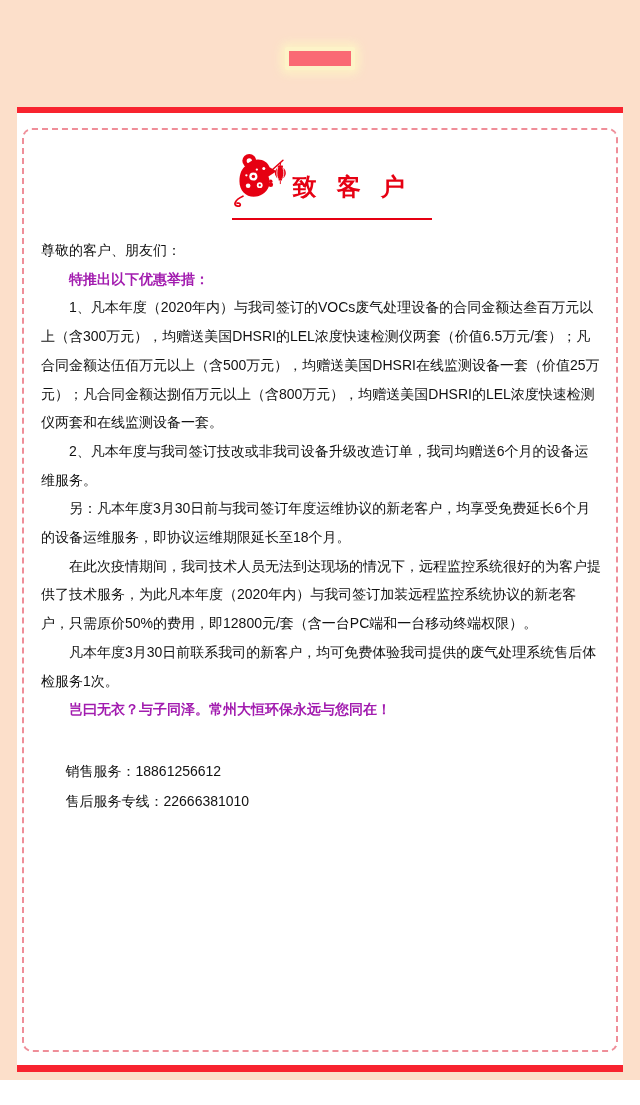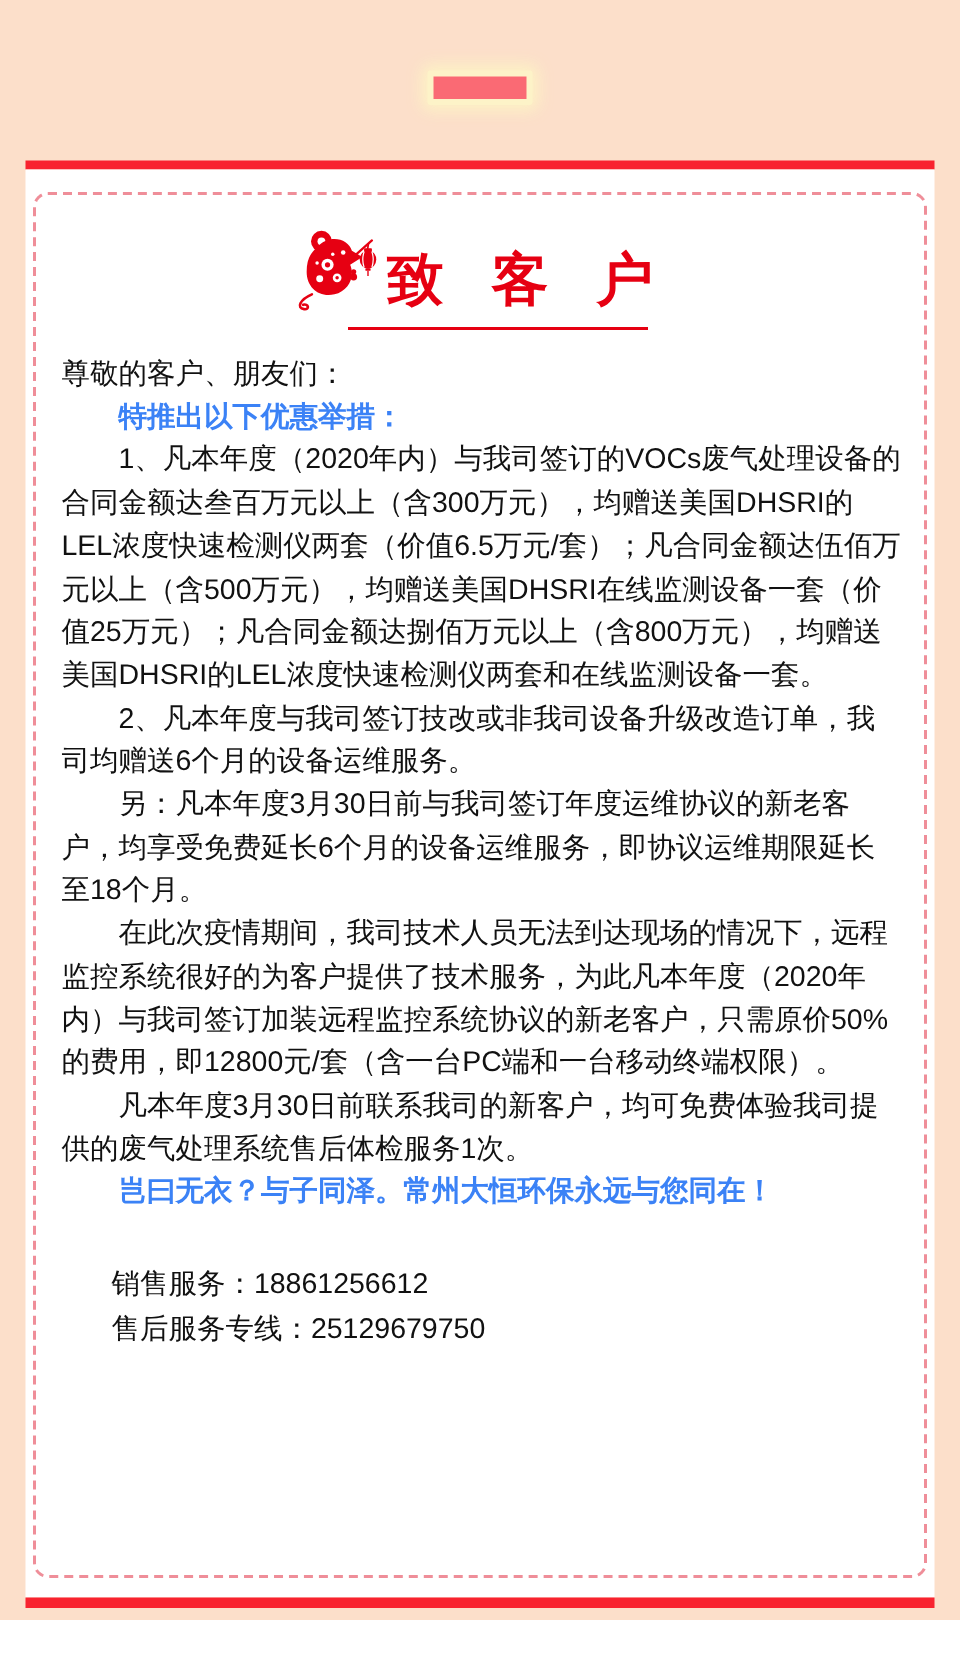--- a/index.html
+++ b/index.html
@@ -22,28 +22,28 @@
     background:#ffffff;box-sizing:border-box;padding:15px 5px 13px;
   }
   .dashed-box{
     box-sizing:border-box;width:100%;height:100%;
     border:2px dashed #ef8e99;border-radius:10px;
     padding:0;
   }
   .title-row{display:flex;align-items:center;justify-content:center;margin-top:22px;height:56px;}
   .title-icon{width:58px;height:56px;flex:0 0 auto;margin-right:6px;}
   .letter-title{
-    margin:0;font-size:38px;font-weight:bold;color:#e60012;
+    margin:0;font-size:24px;font-weight:bold;color:#e60012;
     letter-spacing:0.28em;line-height:1;white-space:nowrap;padding-top:14px;
   }
   .title-underline{width:200px;height:2px;background:#e60012;margin:10px auto 0;transform:translateX(12px);}
-  .content{padding:16px 15px 0 17px;font-size:19px;line-height:28.7px;color:#111111;}
+  .content{padding:16px 15px 0 17px;font-size:14px;line-height:28.7px;color:#111111;}
   .content p{margin:0;}
   .para{text-indent:2em;}
-  .emph{color:#3b82f6;font-weight:bold;text-indent:2em;}
+  .emph{color:#a21caf;font-weight:bold;text-indent:2em;}
   .contacts{margin-top:32px;}
   .contacts p{padding-left:1.75em;line-height:30px;}
 </style>
 </head>
 <body>
 
 <div class="peach-band"></div>
 
 <div class="top-button"></div>
 
@@ -95,21 +95,21 @@
       <p class="emph">特推出以下优惠举措：</p>
       <p class="para">1、凡本年度（2020年内）与我司签订的VOCs废气处理设备的合同金额达叁百万元以上（含300万元），均赠送美国DHSRI的LEL浓度快速检测仪两套（价值6.5万元/套）；凡合同金额达伍佰万元以上（含500万元），均赠送美国DHSRI在线监测设备一套（价值25万元）；凡合同金额达捌佰万元以上（含800万元），均赠送美国DHSRI的LEL浓度快速检测仪两套和在线监测设备一套。</p>
       <p class="para">2、凡本年度与我司签订技改或非我司设备升级改造订单，我司均赠送6个月的设备运维服务。</p>
       <p class="para">另：凡本年度3月30日前与我司签订年度运维协议的新老客户，均享受免费延长6个月的设备运维服务，即协议运维期限延长至18个月。</p>
       <p class="para">在此次疫情期间，我司技术人员无法到达现场的情况下，远程监控系统很好的为客户提供了技术服务，为此凡本年度（2020年内）与我司签订加装远程监控系统协议的新老客户，只需原价50%的费用，即12800元/套（含一台PC端和一台移动终端权限）。</p>
       <p class="para">凡本年度3月30日前联系我司的新客户，均可免费体验我司提供的废气处理系统售后体检服务1次。</p>
       <p class="emph">岂曰无衣？与子同泽。常州大恒环保永远与您同在！</p>
 
       <div class="contacts">
         <p><span>销售服务：</span><span>18861256612</span></p>
-        <p><span>售后服务专线：</span><span>25129679750</span></p>
+        <p><span>售后服务专线：</span><span>22666381010</span></p>
       </div>
 
     </div>
 
   </div>
 </div>
 
 <div class="red-rule bottom"></div>
 
 </body></html>

